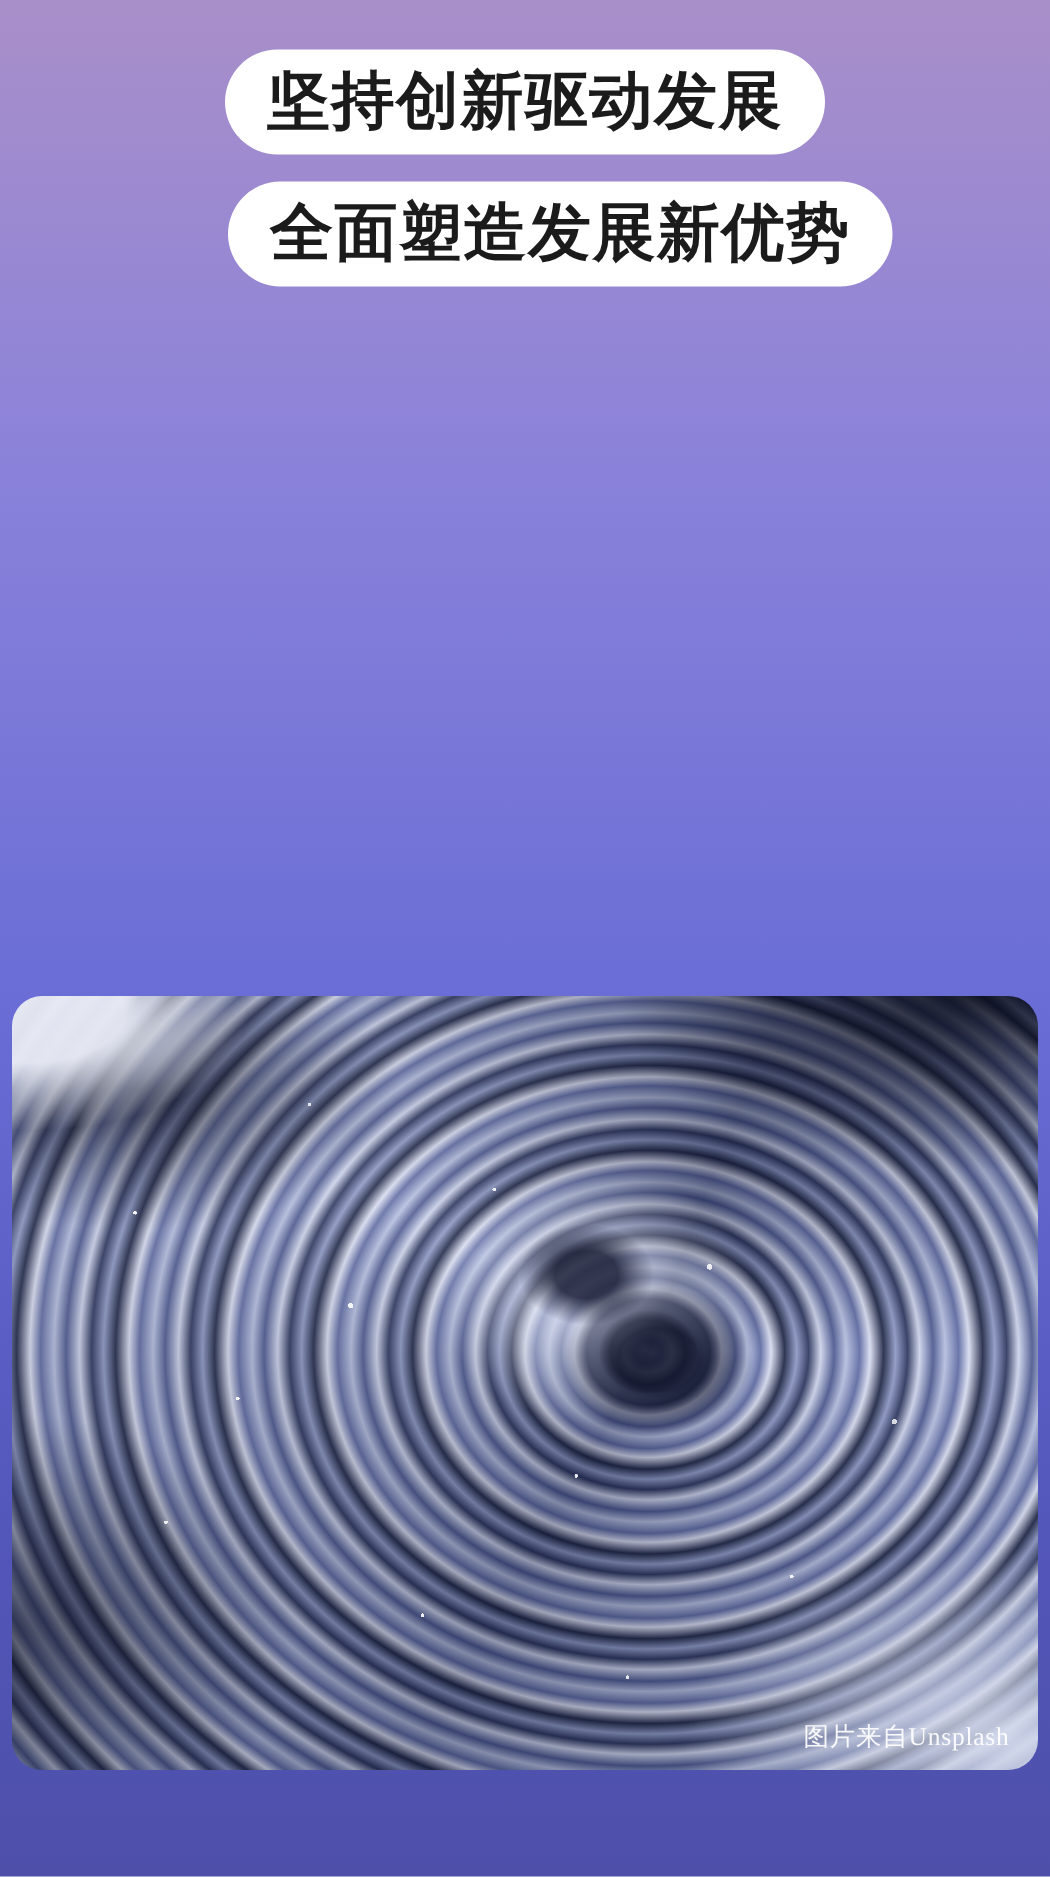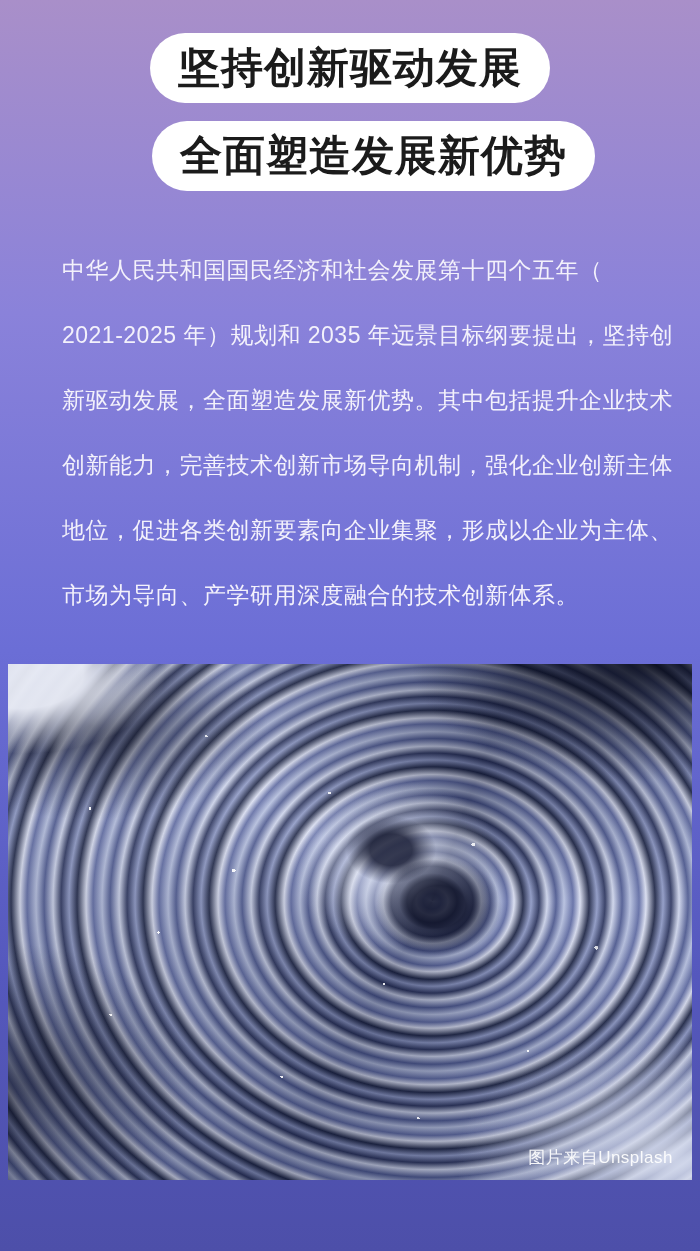--- a/index.html
+++ b/index.html
@@ -1,15 +1,15 @@
 <!DOCTYPE html>
 <html><head>
 <meta charset="utf-8">
 <style>
-  * { margin: 0; padding: 0; box-sizing: border-box; }
+  * { margin: 0; padding: 0; box-sizing: border-box; font-family: Liberation Serif, serif; }
   html, body { width: 700px; }
   body { font-family: "Liberation Sans", "DejaVu Sans", sans-serif; }
 
   .poster {
     position: relative;
     width: 700px;
     height: 1251px;
     overflow: hidden;
     background: linear-gradient(180deg,
       #a98fc9 0%,
@@ -95,20 +95,21 @@
       radial-gradient(ellipse 45% 45% at 0% 82%, rgba(10,13,30,.55), rgba(10,13,30,0) 62%),
       
       conic-gradient(from 210deg at 62% 46%,
         rgba(10,14,36,.30), rgba(255,255,255,.12) 90deg,
         rgba(10,14,36,.38) 170deg, rgba(255,255,255,.08) 240deg,
         rgba(10,14,36,.30) 360deg),
       
       repeating-radial-gradient(ellipse 420px 360px at 62% 46%,
         #b4bede 0px, #5f6ba3 9px, #d8ddf0 16px, #1f2747 25px,
         #8d98c4 33px, #2c355e 41px, #ccd3ea 49px, #4d5990 58px, #b4bede 66px);
+    border-radius: 20px;
   }
 
   .photo-credit {
     position: absolute;
     right: 19px;
     bottom: 11px;
     color: rgba(255,255,255,0.92);
     font-size: 17px;
     letter-spacing: 0.5px;
   }
@@ -123,26 +124,18 @@
       <span>坚持创新驱动发展</span>
     </div>
   </div>
 
   <div class="pill-row pill-row-2">
     <div class="pill">
       <span>全面塑造发展新优势</span>
     </div>
   </div>
 
-  <div class="body-text">
-    <div class="body-line">中华人民共和国国民经济和社会发展第十四个五年（</div>
-    <div class="body-line">2021-2025 年）规划和 2035 年远景目标纲要提出，坚持创</div>
-    <div class="body-line">新驱动发展，全面塑造发展新优势。其中包括提升企业技术</div>
-    <div class="body-line">创新能力，完善技术创新市场导向机制，强化企业创新主体</div>
-    <div class="body-line">地位，促进各类创新要素向企业集聚，形成以企业为主体、</div>
-    <div class="body-line">市场为导向、产学研用深度融合的技术创新体系。</div>
-  </div>
 
   <div class="photo">
     <div class="photo-credit">图片来自Unsplash</div>
   </div>
 
 </div>
 
 </body></html>

